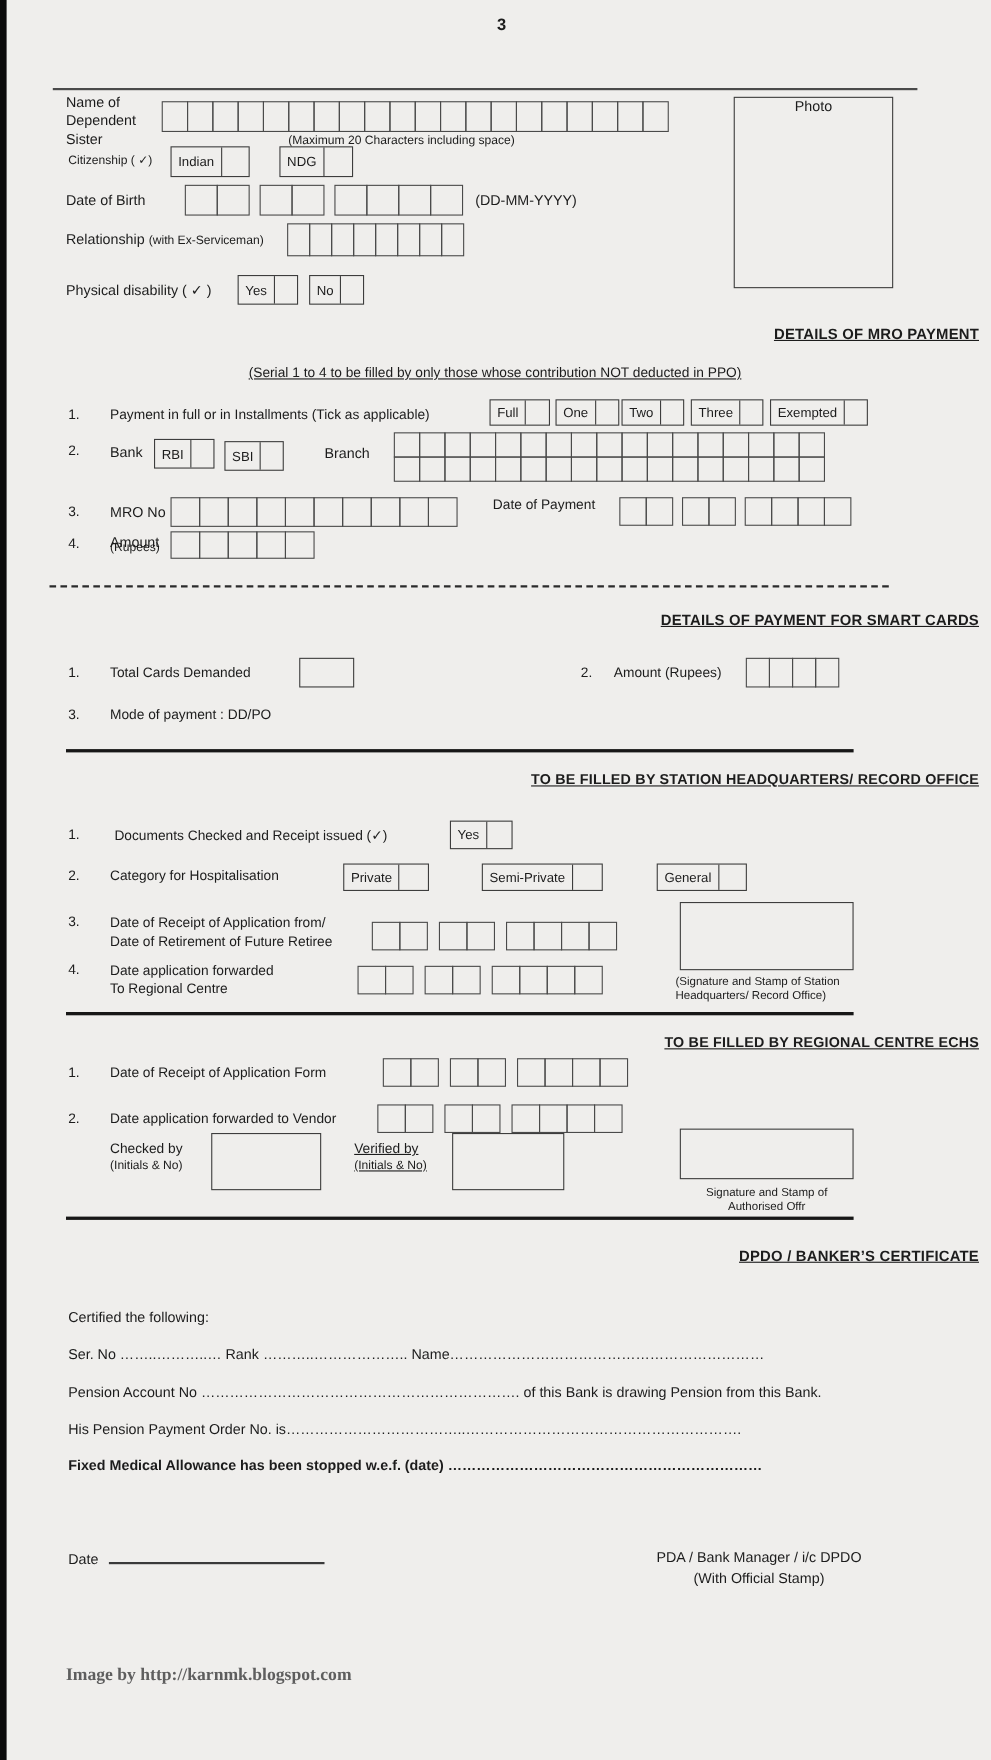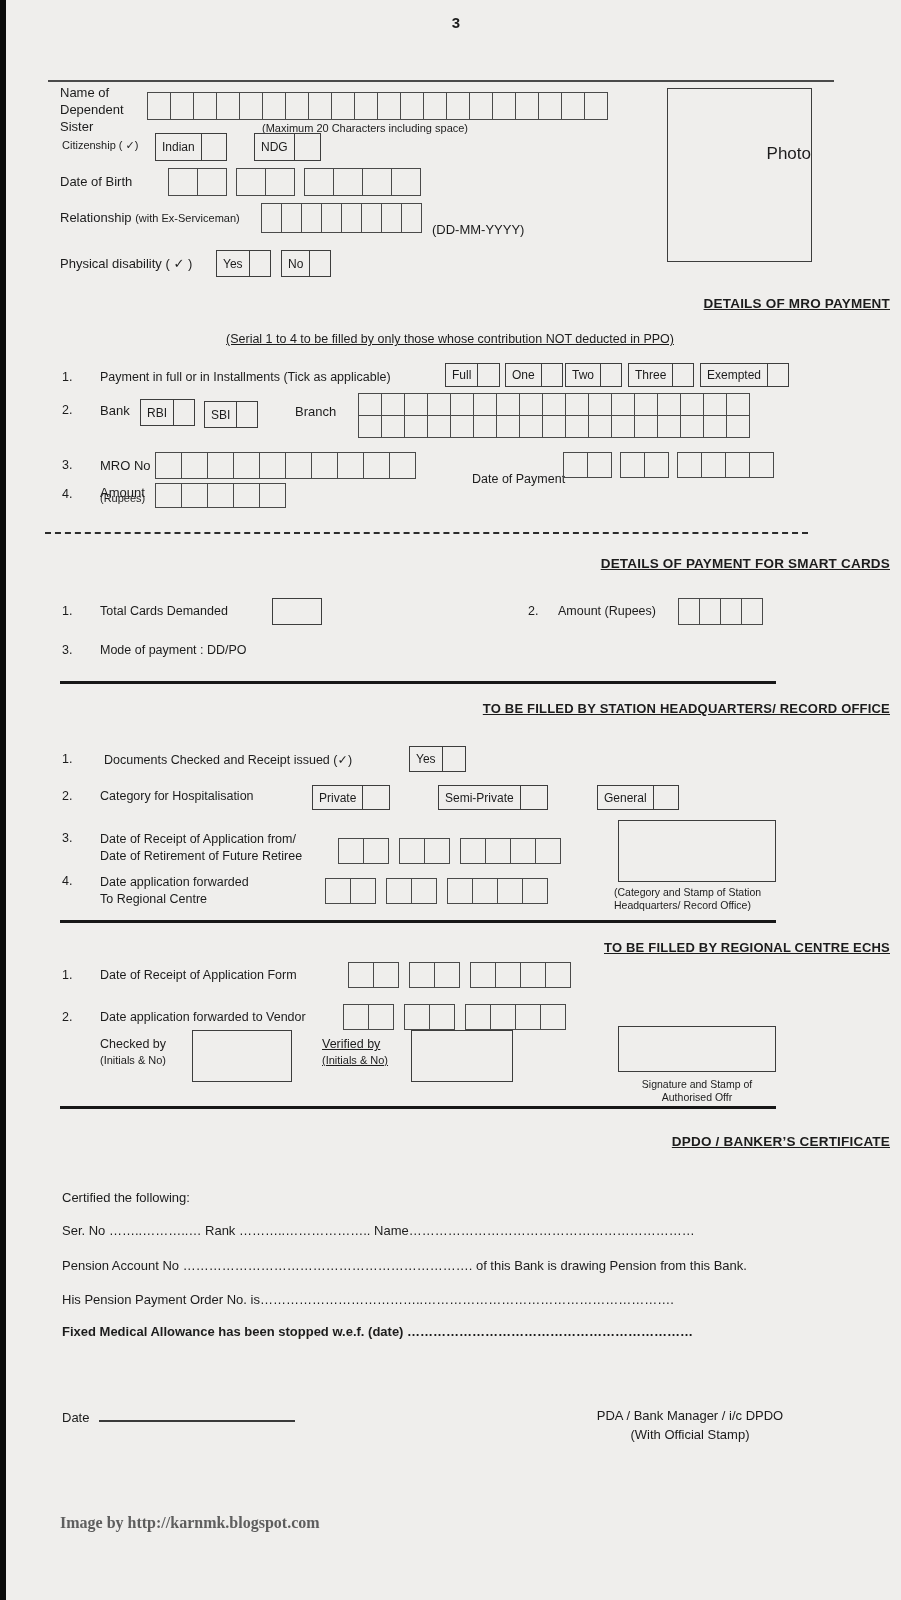--- a/index.html
+++ b/index.html
@@ -94,21 +94,21 @@
         <span class="c"></span>
         <span class="c"></span>
       </div>
     <div class="cells" style="--cw:30px;--ch:28px;">
         <span class="c"></span>
         <span class="c"></span>
         <span class="c"></span>
         <span class="c"></span>
       </div>
   </div>
-  <div class="lbl lbl13" style="left:432px;top:174px;margin-top:48px;">(DD-MM-YYYY)</div>
+  <div class="lbl lbl13" style="left:432px;top:174px;">(DD-MM-YYYY)</div>
 
   <div class="lbl lbl13" style="left:60px;top:210px;">
     <span>Relationship</span>
     <span class="small">(with Ex-Serviceman)</span>
   </div>
   <div class="cells abs" style="left:261px;top:203px;--cw:21px;--ch:30px;">
       <span class="c"></span>
       <span class="c"></span>
       <span class="c"></span>
       <span class="c"></span>
@@ -122,21 +122,21 @@
   <div class="opt" style="left:216px;top:250px;height:27px;">
     <span class="olbl">Yes</span>
     <span class="cb" style="width:20px;"></span>
   </div>
   <div class="opt" style="left:281px;top:250px;height:27px;">
     <span class="olbl">No</span>
     <span class="cb" style="width:20px;"></span>
   </div>
 
   <div class="bigbox" style="left:667px;top:88px;width:145px;height:174px;text-align:center;">
-    <div style="margin-top:55px;font-size:17px;text-align:right;">Photo</div>
+    <div style="font-size:13px;">Photo</div>
   </div>
 
   <div class="hdr" style="top:296px;">DETAILS OF MRO PAYMENT</div>
   <div class="note" style="top:332px;">(Serial 1 to 4 to be filled by only those whose contribution NOT deducted in PPO)</div>
 
   <div class="num" style="left:62px;top:370px;">1.</div>
   <div class="lbl" style="left:100px;top:370px;">Payment in full or in Installments (Tick as applicable)</div>
   <div class="opt" style="left:445px;top:363px;height:24px;">
     <span class="olbl">Full</span>
     <span class="cb" style="width:21px;"></span>
@@ -217,21 +217,21 @@
       <span class="c"></span>
       <span class="c"></span>
       <span class="c"></span>
       <span class="c"></span>
       <span class="c"></span>
       <span class="c"></span>
       <span class="c"></span>
       <span class="c"></span>
       <span class="c"></span>
     </div>
-  <div class="lbl" style="left:448px;top:472px;margin-left:24px;">Date of Payment</div>
+  <div class="lbl" style="left:448px;top:452px;">Date of Payment</div>
   <div class="dgroup" style="left:563px;top:452px;gap:8px;">
     <div class="cells" style="--cw:25px;--ch:26px;">
         <span class="c"></span>
         <span class="c"></span>
       </div>
     <div class="cells" style="--cw:25px;--ch:26px;">
         <span class="c"></span>
         <span class="c"></span>
       </div>
     <div class="cells" style="--cw:25px;--ch:26px;">
@@ -337,21 +337,21 @@
     <div class="cells" style="--cw:26px;--ch:26px;">
         <span class="c"></span>
         <span class="c"></span>
         <span class="c"></span>
         <span class="c"></span>
       </div>
   </div>
 
   <div class="bigbox" style="left:618px;top:820px;width:158px;height:62px;"></div>
   <div class="abs tiny" style="left:614px;top:886px;line-height:13px;">
-    <div>(Category and Stamp of Station</div>
+    <div>(Signature and Stamp of Station</div>
     <div>Headquarters/ Record Office)</div>
   </div>
 
   <div class="thick-line" style="left:60px;top:920px;width:716px;"></div>
 
   <div class="hdr" style="top:940px;font-size:13px;">TO BE FILLED BY REGIONAL CENTRE ECHS</div>
 
   <div class="num" style="left:62px;top:968px;">1.</div>
   <div class="lbl" style="left:100px;top:968px;">Date of Receipt of Application Form</div>
   <div class="dgroup" style="left:348px;top:962px;gap:10px;">

